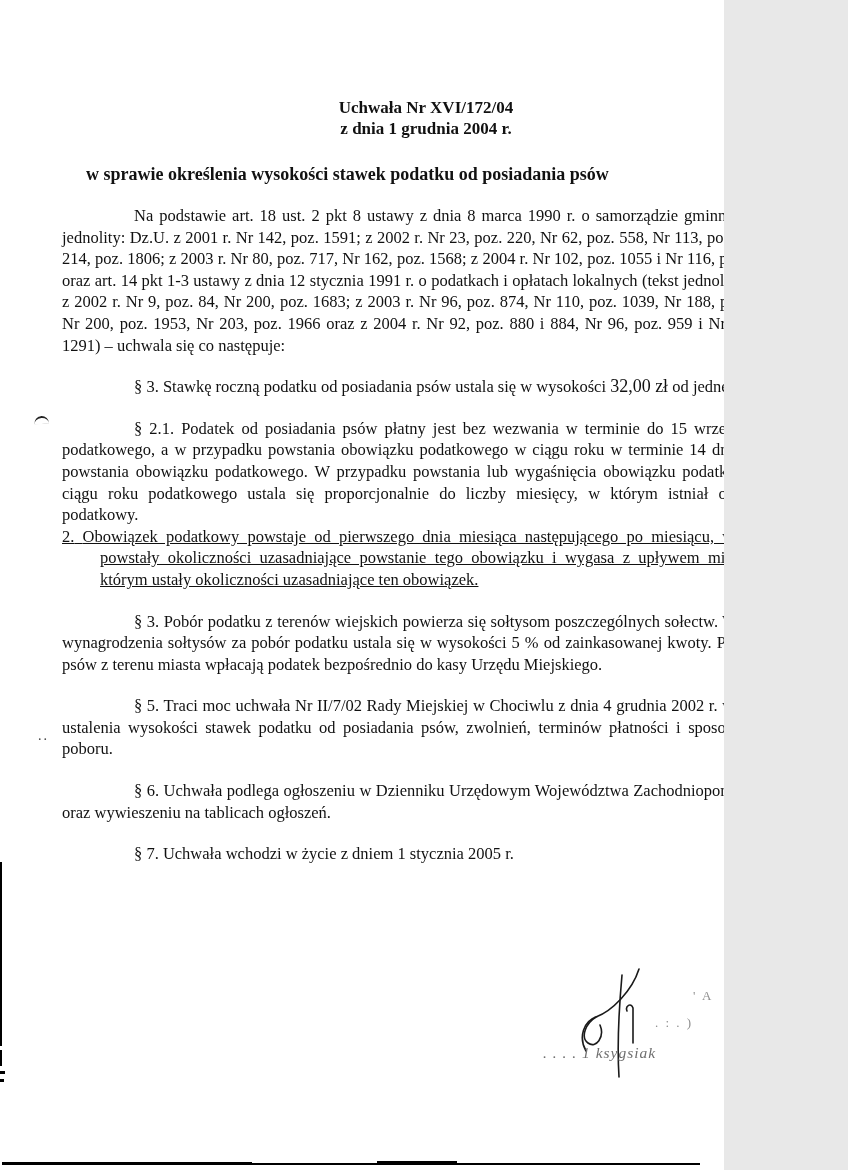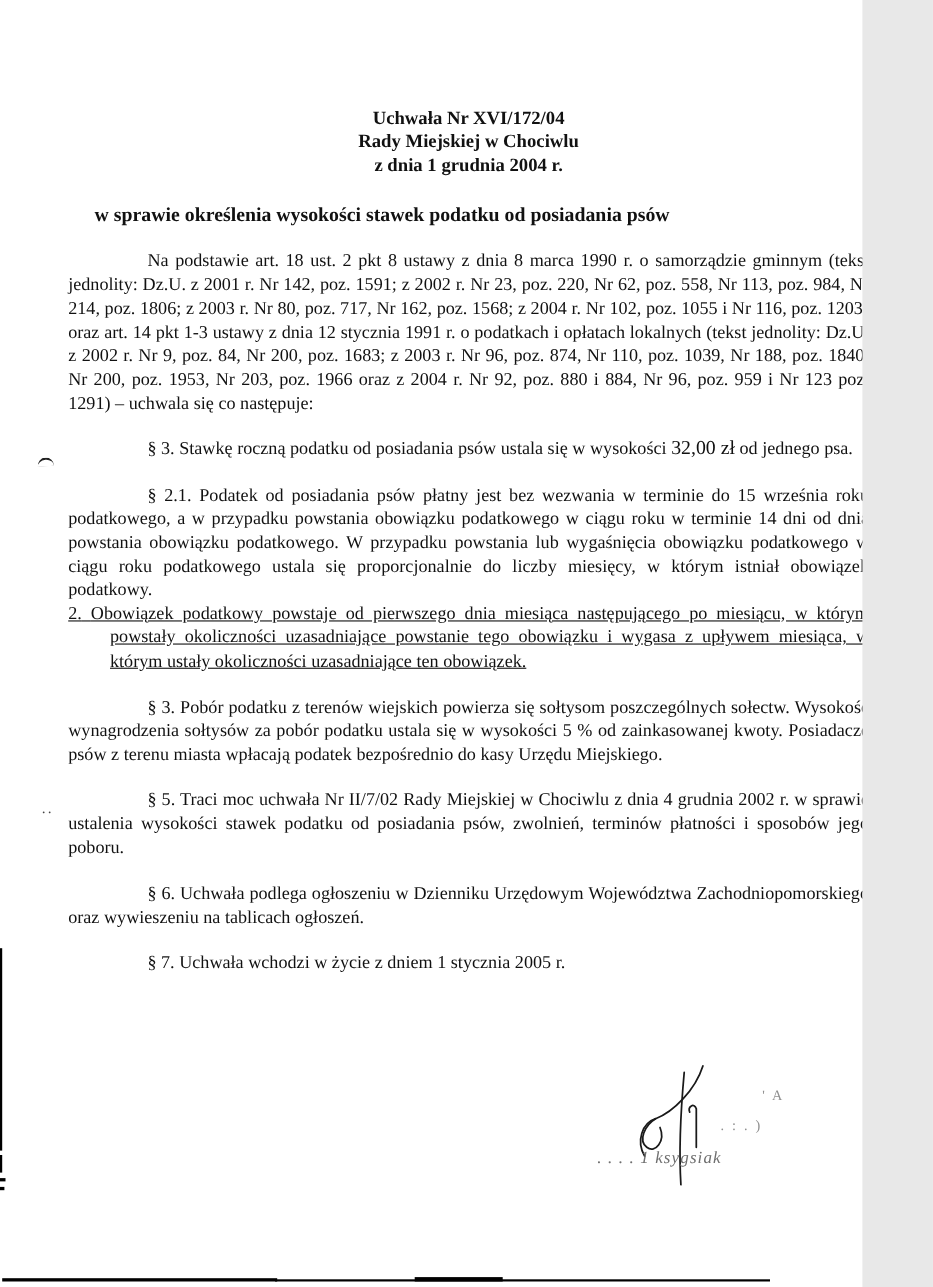--- a/index.html
+++ b/index.html
@@ -1,18 +1,18 @@
 <!DOCTYPE html>
 <html lang="pl"><head>
 <meta charset="utf-8">
 <style>
   html,body{margin:0;padding:0;background:#e8e8e8;}
   .page{
     position:relative;
-    width:784px;height:1170px;
+    width:724px;height:1170px;
     background:#ffffff;
     overflow:hidden;
     font-family:"Liberation Serif","DejaVu Serif",serif;
     color:#111;
   }
   .content{
     position:absolute;
     left:62px;top:0;
     width:728px;
   }
@@ -98,21 +98,20 @@
 </style>
 </head>
 <body>
 
 <div class="page">
 
   <div class="content">
 
     <div class="title-block">
       <div>Uchwała Nr XVI/172/04</div>
-      <div>Rady Miejskiej w Chociwlu</div>
       <div>z dnia 1 grudnia 2004 r.</div>
     </div>
 
     <p class="subject">w sprawie określenia wysokości stawek podatku od posiadania psów</p>
 
     <p class="body indent mt-preamble">Na podstawie art. 18 ust. 2 pkt 8 ustawy z dnia 8 marca 1990 r. o samorządzie gminnym (tekst jednolity: Dz.U. z 2001 r. Nr 142, poz. 1591; z 2002 r. Nr 23, poz. 220, Nr 62, poz. 558, Nr 113, poz. 984, Nr 214, poz. 1806; z 2003 r. Nr 80, poz. 717, Nr 162, poz. 1568; z 2004 r. Nr 102, poz. 1055 i Nr 116, poz. 1203) oraz art. 14 pkt 1-3 ustawy z dnia 12 stycznia 1991 r. o podatkach i opłatach lokalnych (tekst jednolity: Dz.U. z 2002 r. Nr 9, poz. 84, Nr 200, poz. 1683; z 2003 r. Nr 96, poz. 874, Nr 110, poz. 1039, Nr 188, poz. 1840, Nr 200, poz. 1953, Nr 203, poz. 1966 oraz z 2004 r. Nr 92, poz. 880 i 884, Nr 96, poz. 959 i Nr 123 poz. 1291) – uchwala się co następuje:</p>
 
     <p class="body indent mt-p1"><span>§ 3. Stawkę roczną podatku od posiadania psów ustala się w wysokości </span><span class="amount">32,00 zł</span><span> od jednego psa.</span></p>
 
     <p class="body indent mt-p21">§ 2.1. Podatek od posiadania psów płatny jest bez wezwania w terminie do 15 września roku podatkowego, a w przypadku powstania obowiązku podatkowego w ciągu roku w terminie 14 dni od dnia powstania obowiązku podatkowego. W przypadku powstania lub wygaśnięcia obowiązku podatkowego w ciągu roku podatkowego ustala się proporcjonalnie do liczby miesięcy, w którym istniał obowiązek podatkowy.</p>

